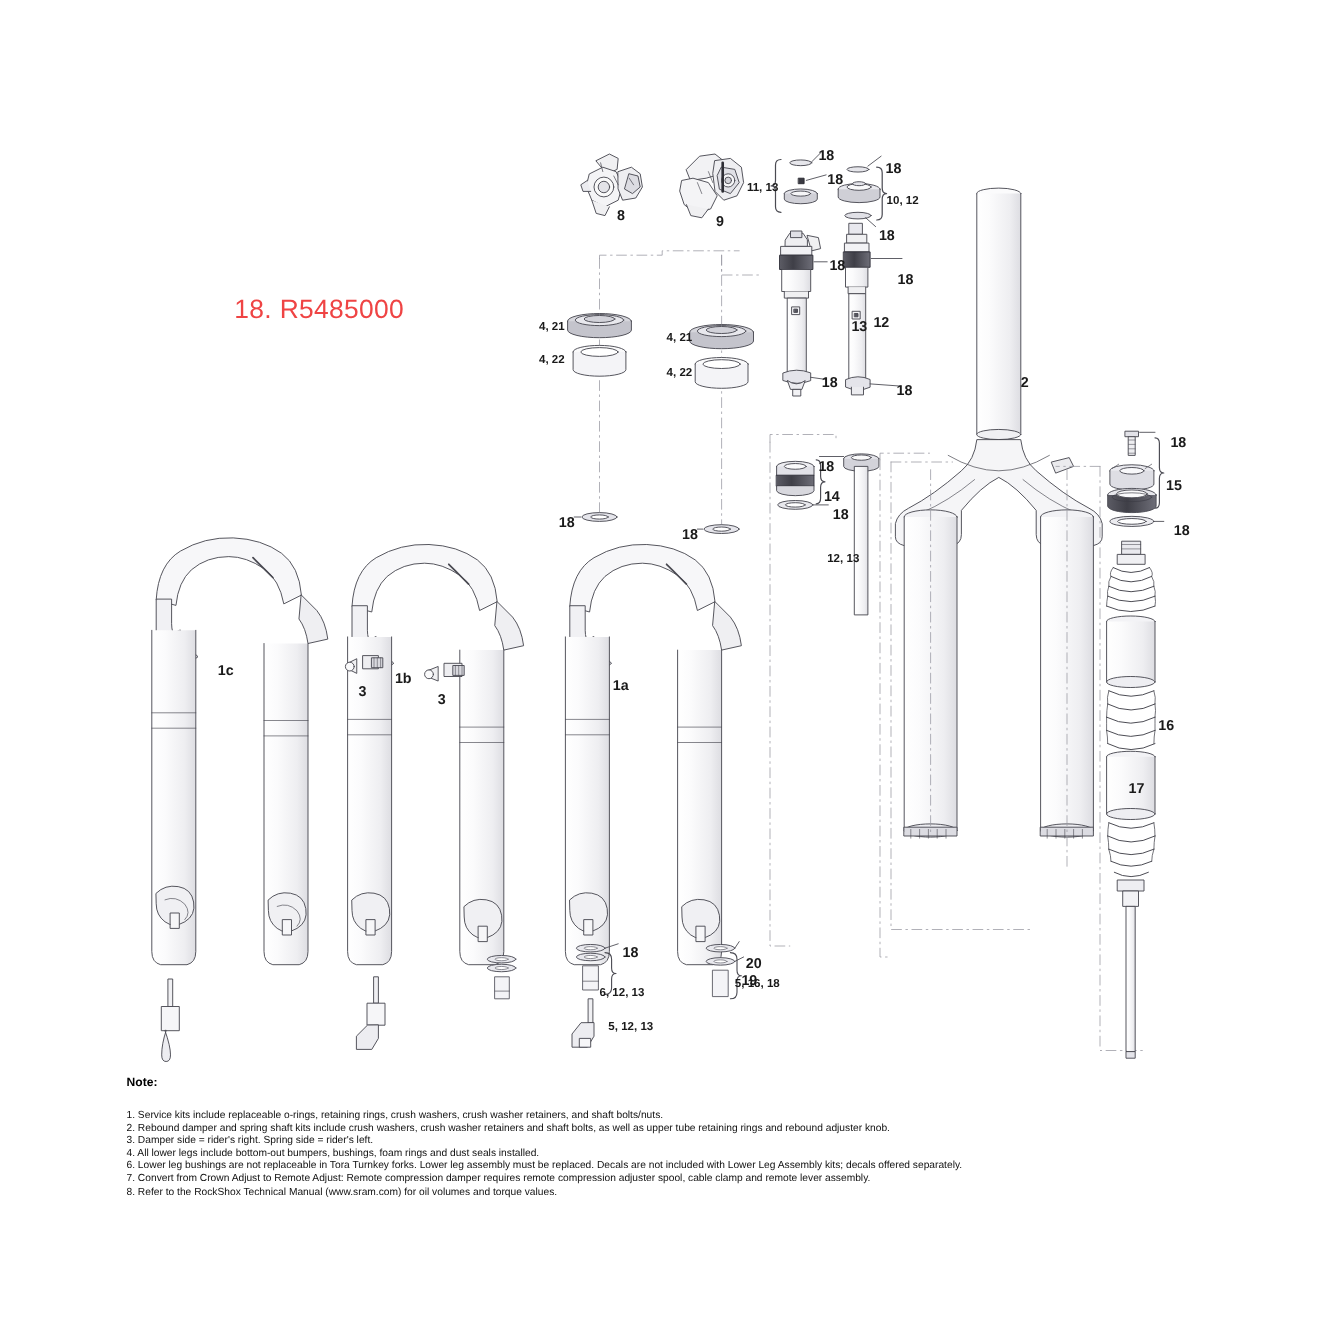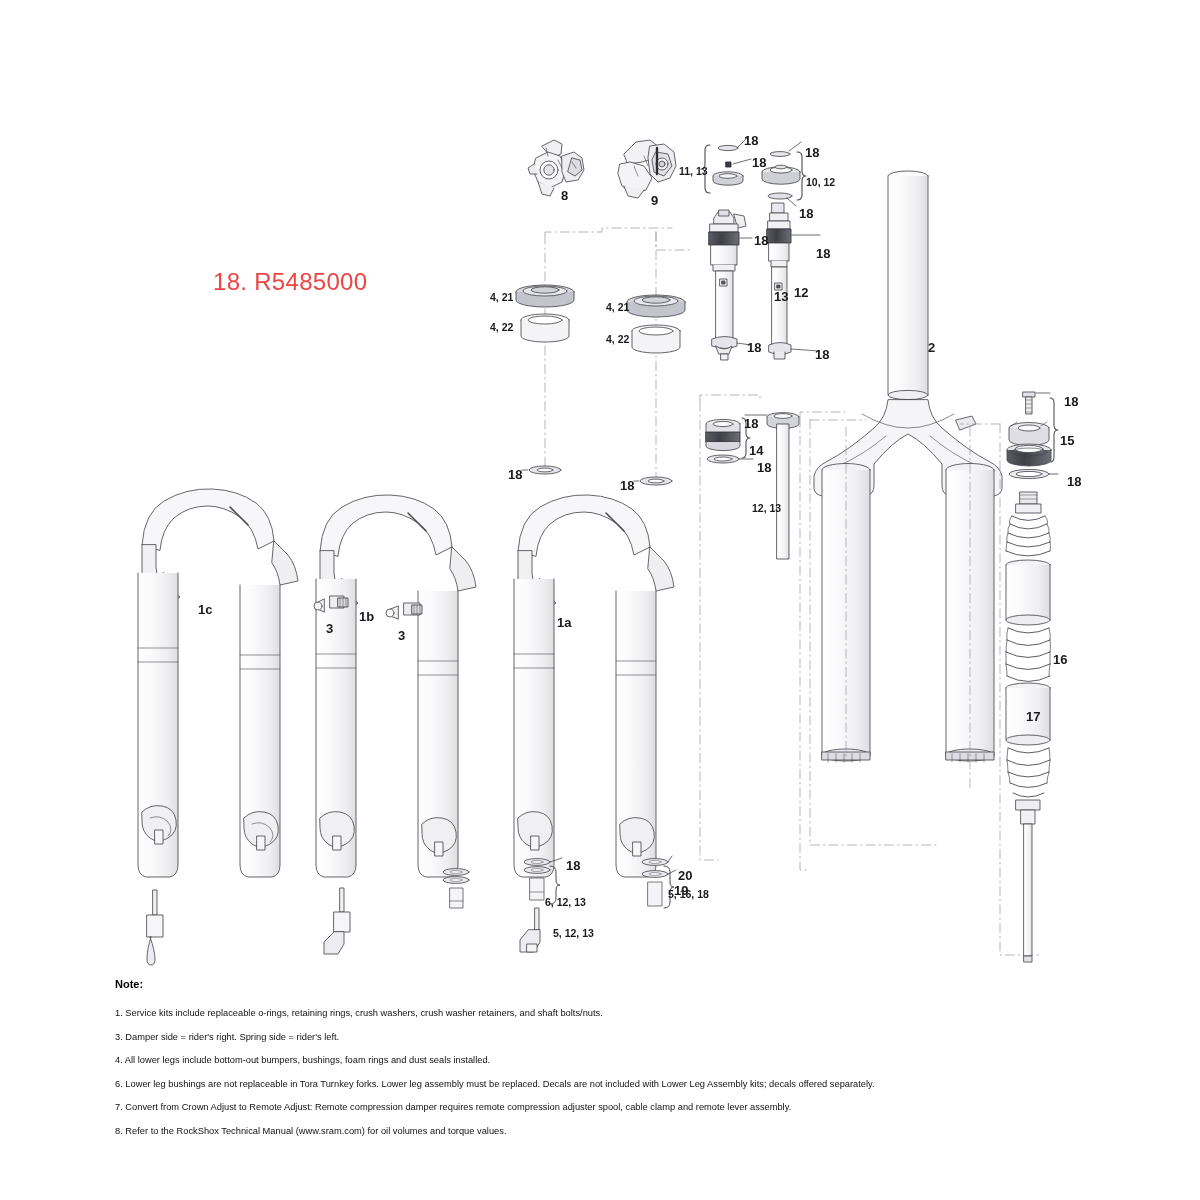--- a/index.html
+++ b/index.html
@@ -62,21 +62,20 @@
     font-size: 11px;
     font-weight: bold;
     margin: 0 0 18px 0;
     color: #000;
   }
   .note-line {
     font-size: 9.3px;
     line-height: 11.6px;
     color: #111;
     white-space: nowrap;
-    margin-top: 12px;
   }
 </style>
 </head>
 <body>
 
 <div id="page">
 
   <div id="part-title">18. R5485000</div>
 
   <svg id="drawing" viewBox="0 0 1200 1200">
@@ -566,20 +565,21 @@
       <div class="callout small" style="left: 545px; top: 897px;">6, 12, 13</div>
       <div class="callout" style="left: 674px; top: 855px; margin-top: 29px;">19</div>
       <div class="callout" style="left: 678px; top: 869px;">20</div>
       <div class="callout small" style="left: 668px; top: 889px;">5, 16, 18</div>
     </div>
 
   <div id="notes">
     <div id="notes-heading">Note:</div>
     <div id="notes-list">
         <div class="note-line">1. Service kits include replaceable o-rings, retaining rings, crush washers, crush washer retainers, and shaft bolts/nuts.</div>
+        <div class="note-line">2. Rebound damper and spring shaft kits include crush washers, crush washer retainers and shaft bolts, as well as upper tube retaining rings and rebound adjuster knob.</div>
         <div class="note-line">3. Damper side = rider's right.  Spring side = rider's left.</div>
         <div class="note-line">4. All lower legs include bottom-out bumpers, bushings, foam rings and dust seals installed.</div>
         <div class="note-line">6. Lower leg bushings are not replaceable in Tora Turnkey forks.  Lower leg assembly must be replaced. Decals are not included with Lower Leg Assembly kits; decals offered separately.</div>
         <div class="note-line">7. Convert from Crown Adjust to Remote Adjust:  Remote compression damper requires remote compression adjuster spool, cable clamp and remote lever assembly.</div>
         <div class="note-line">8. Refer to the RockShox Technical Manual (www.sram.com) for oil volumes and torque values.</div>
       </div>
   </div>
 
 </div>
 

